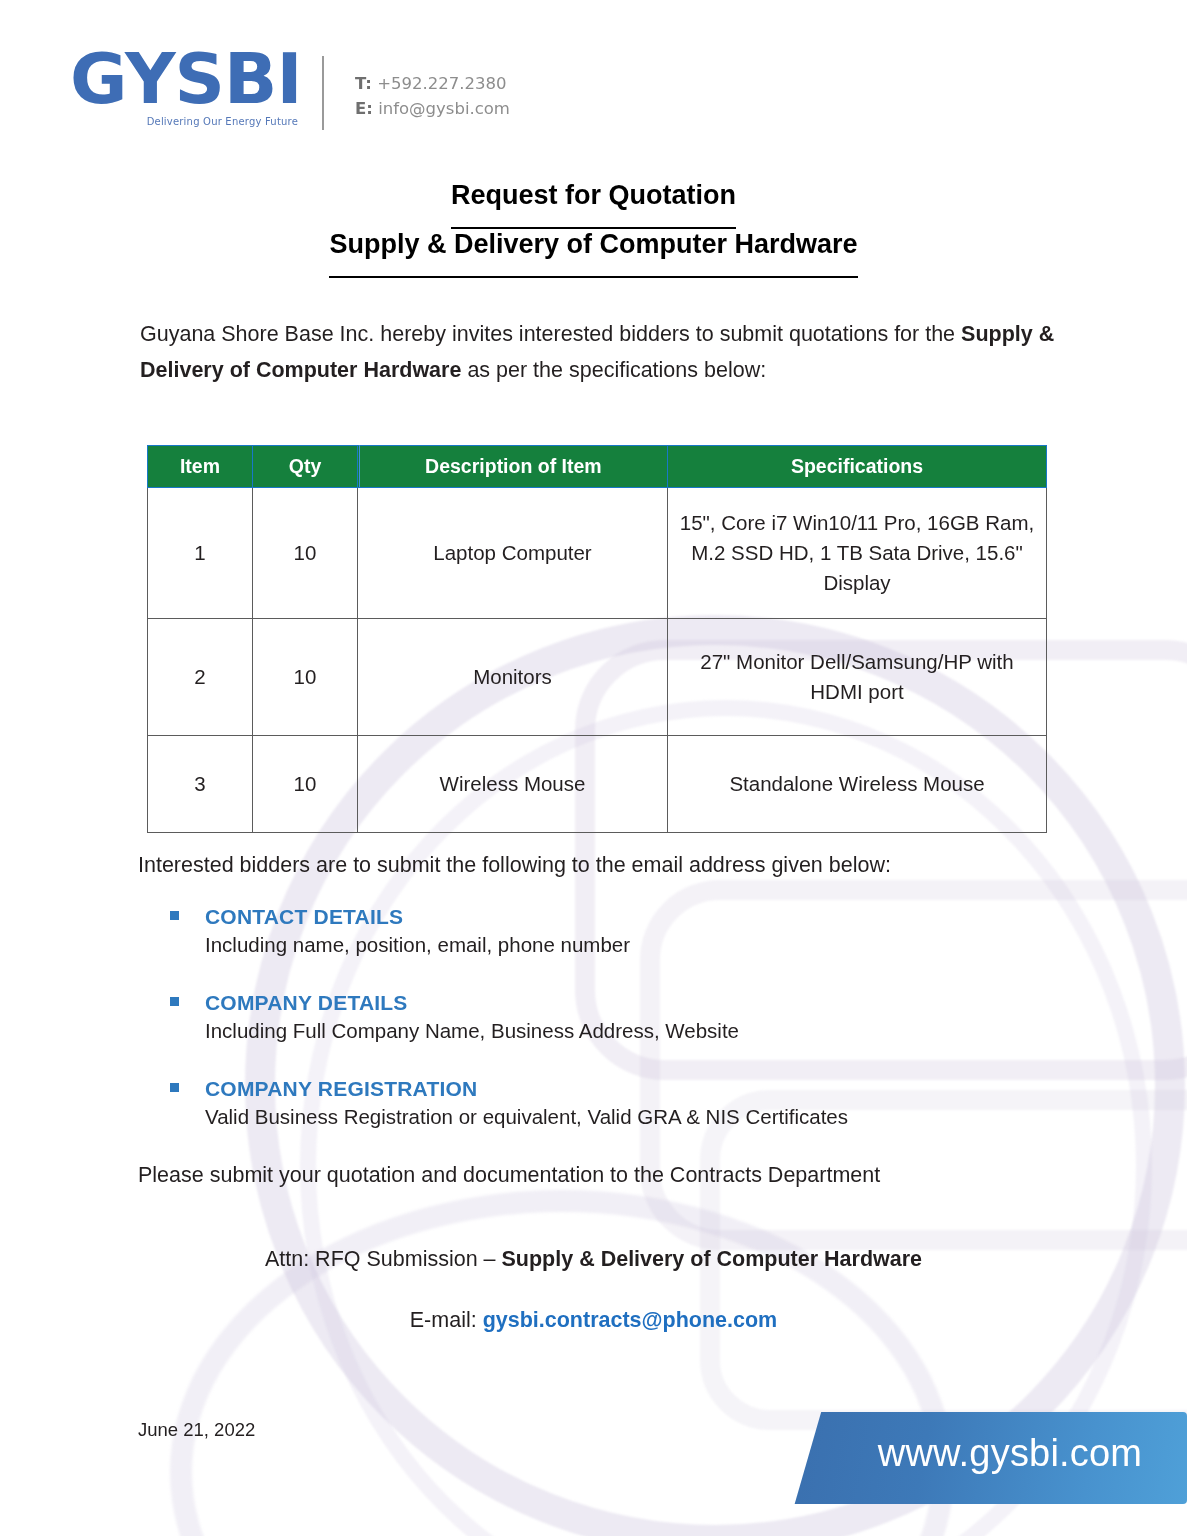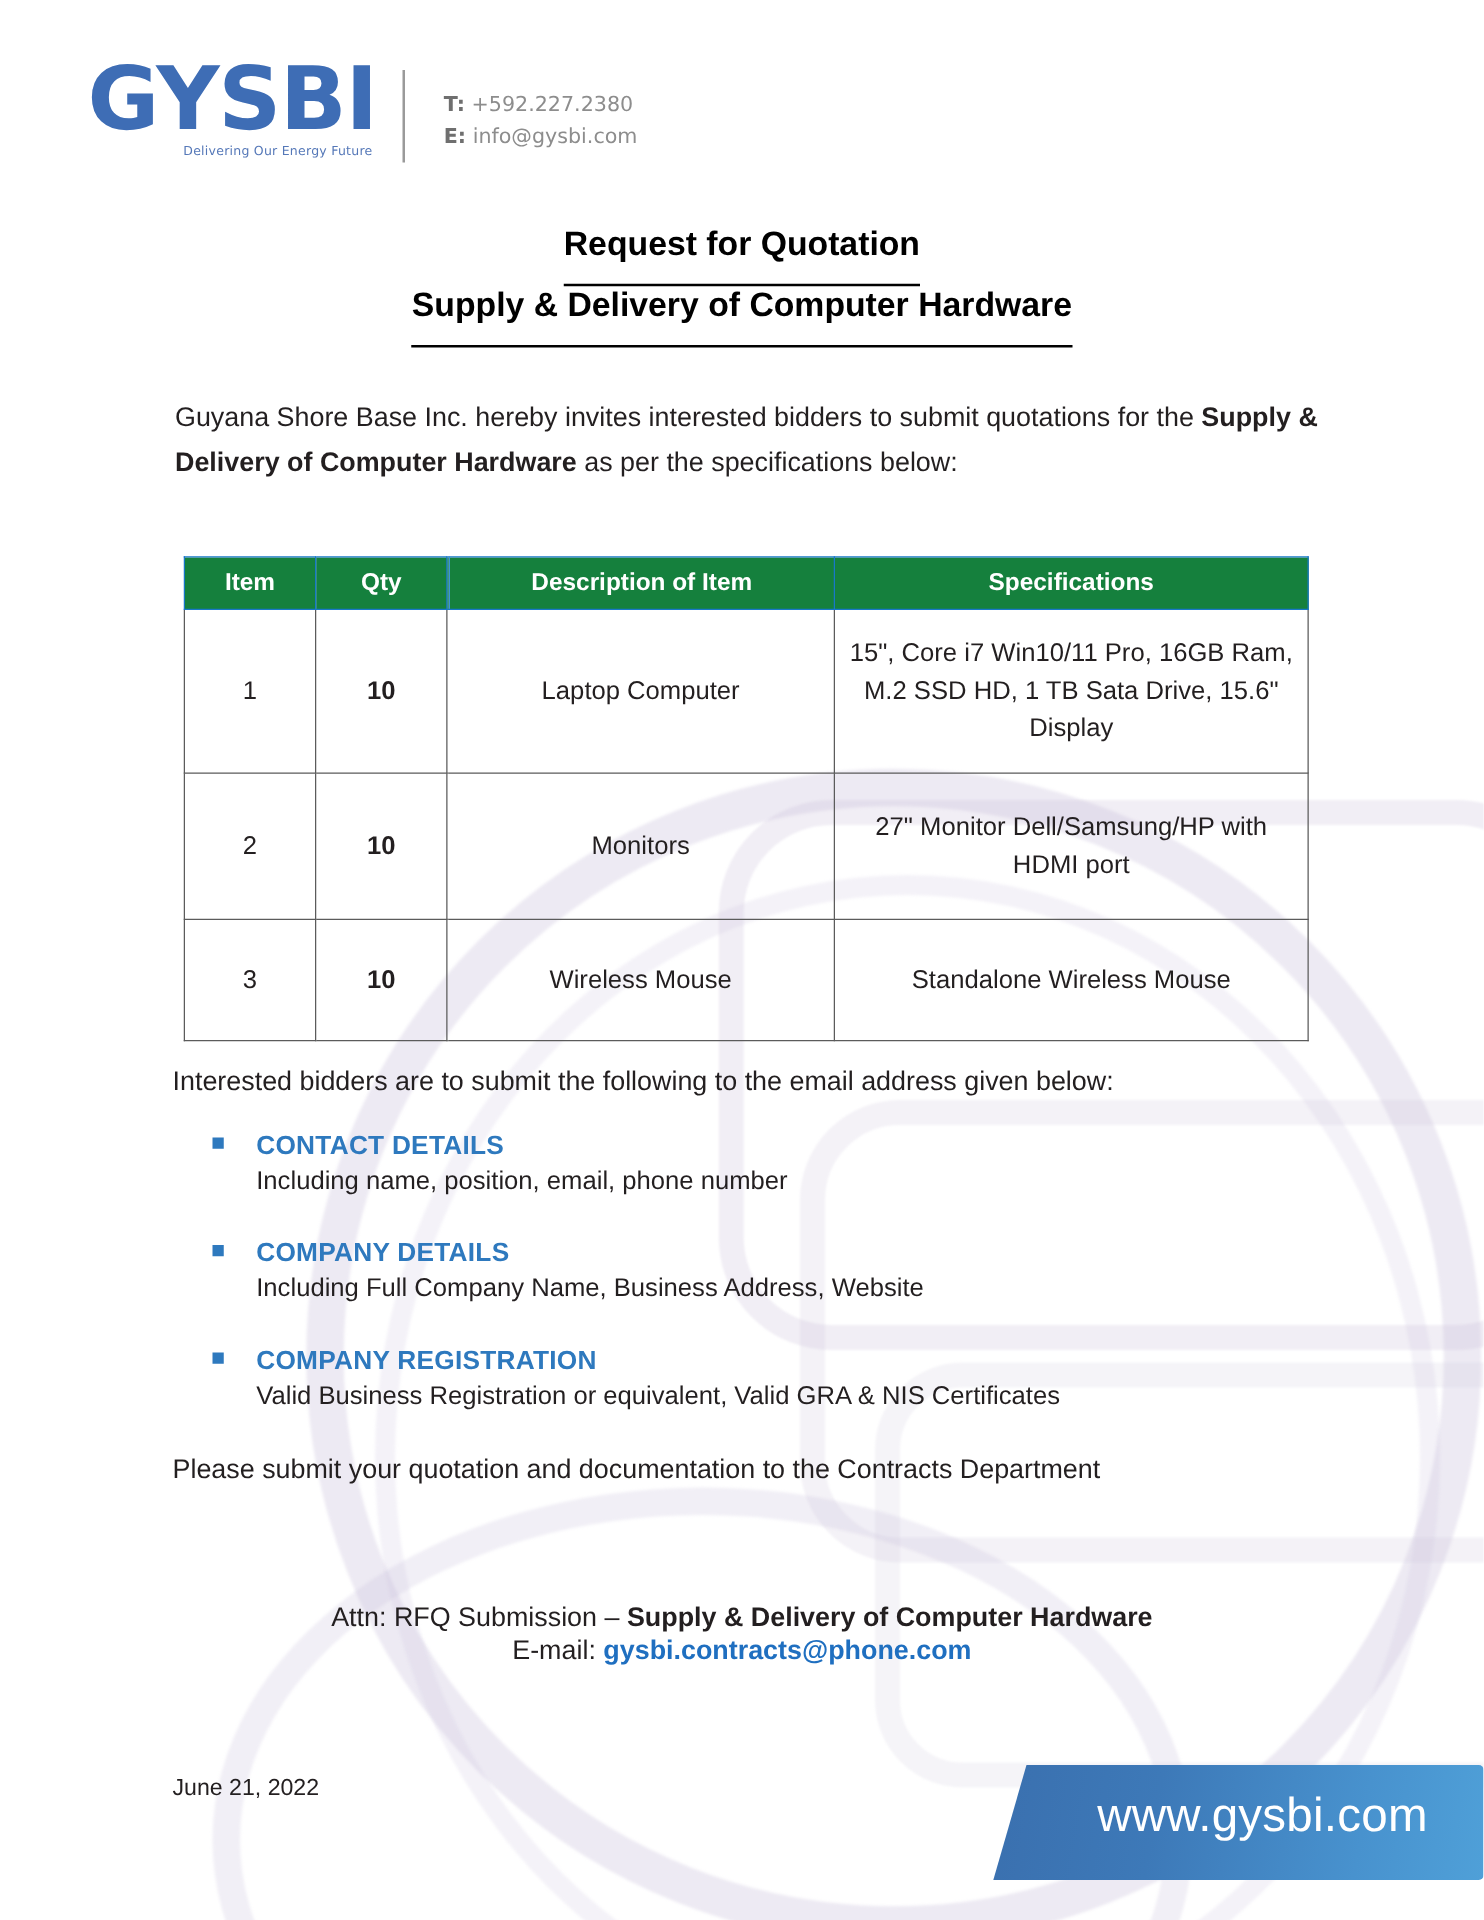--- a/index.html
+++ b/index.html
@@ -210,21 +210,21 @@
     border: 1px solid #5b5b5b;
     font-size: 20.5px;
     line-height: 30px;
     color: #231f20;
     text-align: center;
     vertical-align: middle;
     padding: 6px 8px;
     background: transparent;
   }
   .spec-table td.c-item { width: 88px; }
-  .spec-table td.c-qty  { width: 88px; font-weight: bold; }
+  .spec-table td.c-qty  { width: 88px; }
   .spec-table td.c-desc { width: 356px; text-align: center; }
   .spec-table td.c-spec { width: 362px; }
   .row-1 td { height: 118px; }
   .row-2 td { height: 104px; }
   .row-3 td { height: 84px; }
 
   
   .bidders-line {
     position: absolute;
     left: 138px;
@@ -279,21 +279,20 @@
   }
   .attn-line {
     position: absolute;
     left: 0;
     top: 1247px;
     width: 1187px;
     text-align: center;
     font-size: 21.5px;
     color: #231f20;
     z-index: 3;
-    margin-top: 35px;
   }
   .attn-line b { font-weight: 700; }
   .email-line {
     position: absolute;
     left: 0;
     top: 1308px;
     width: 1187px;
     text-align: center;
     font-size: 21.5px;
     color: #231f20;

